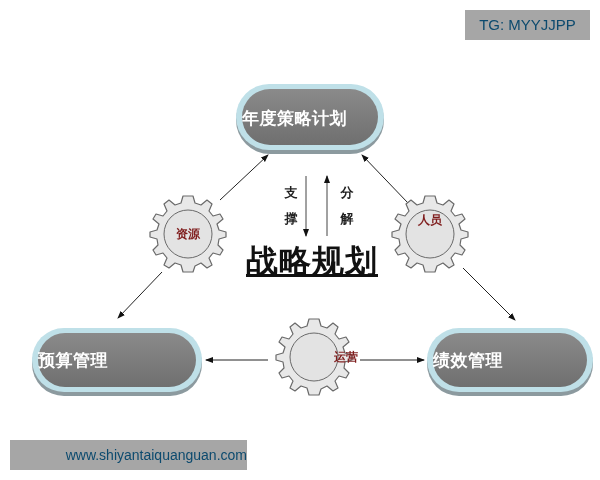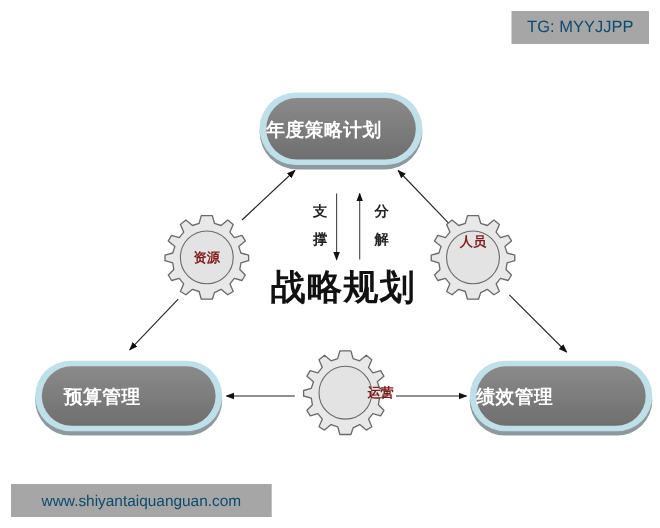--- a/index.html
+++ b/index.html
@@ -59,32 +59,32 @@
     <rect x="427" y="328" width="166" height="64" rx="32" fill="#bfe0e8"></rect>
     <rect x="433" y="333" width="154" height="54" rx="27" fill="url(#pillg)"></rect>
   </g>
 
   <use href="#gear" x="188" y="234"></use>
   <use href="#gear" x="430" y="234"></use>
   <use href="#gear" x="314" y="357"></use>
 </svg>
 
 <div class="pill-label" style="left:242px; top:107px; width:136px;">年度策略计划</div>
-<div class="pill-label" style="left:38px; top:349px; width:132px;margin-left:20px;">预算管理</div>
+<div class="pill-label" style="left:38px; top:349px; width:132px;">预算管理</div>
 <div class="pill-label" style="left:433px; top:349px; width:156px;">绩效管理</div>
 
 <div class="gear-label" style="left:168px; top:226px; width:40px;">资源</div>
 <div class="gear-label" style="left:410px; top:212px; width:40px;">人员</div>
 <div class="gear-label" style="left:294px; top:349px; width:40px;margin-left:32px;">运营</div>
 
 <div class="side-label" style="left:283px; top:180px;">
   <div>支</div>
   <div>撑</div>
 </div>
 <div class="side-label" style="left:339px; top:180px;">
   <div>分</div>
   <div>解</div>
 </div>
 
-<div class="title" style="left:246px; top:240px;">战略规划</div>
+<div class="title" style="left:246px; top:240px;text-decoration:underline;">战略规划</div>
 
 <div class="wm" style="left:465px; top:10px; width:125px; height:30px; line-height:30px; font-size:15px; text-align:center;">TG: MYYJJPP</div>
-<div class="wm" style="left:10px; top:440px; width:237px; height:30px; line-height:30px; font-size:14px; text-align:center;">www.shiyantaiquanguan.com</div>
+<div class="wm" style="left:10px; top:440px; width:237px; height:30px; line-height:30px; font-size:14px; text-align:right;">www.shiyantaiquanguan.com</div>
 
 </body></html>

